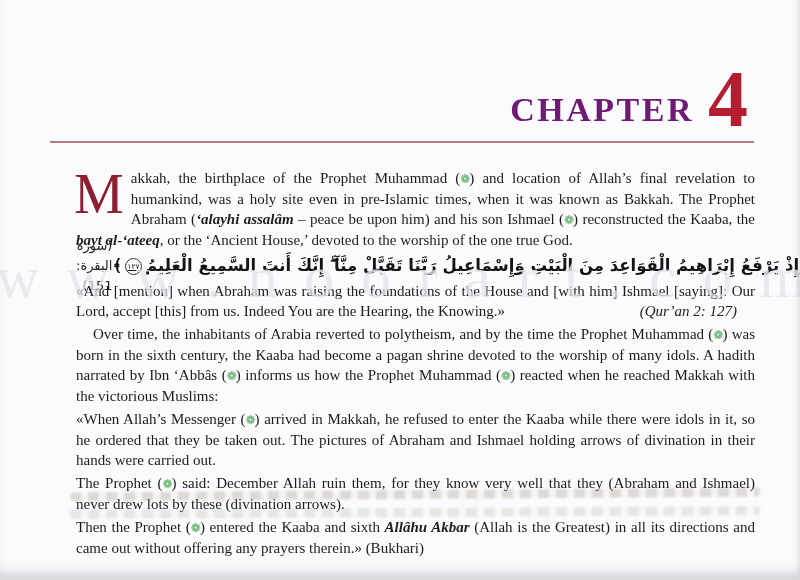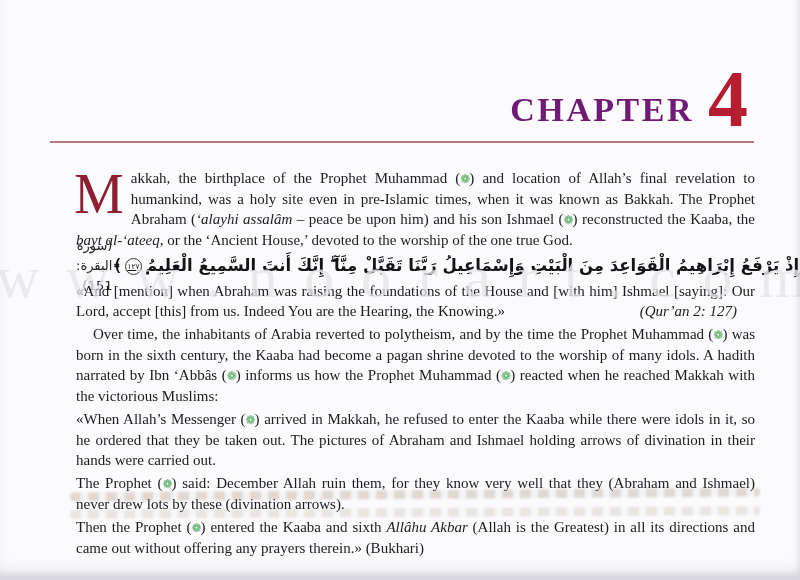--- a/index.html
+++ b/index.html
@@ -9,21 +9,21 @@
   
   .chapter{position:absolute;top:62px;right:52px;display:flex;align-items:baseline;gap:14px;}
   .chapter-label{font-size:34px;font-weight:700;letter-spacing:2.5px;color:#701a75;}
   .chapter-num{font-size:80px;font-weight:700;color:#b51d31;line-height:.8;transform:translateY(5px);}
   .rule{position:absolute;top:141px;left:50px;right:46px;height:2px;background:#b57b81;}
   
   .body{position:absolute;top:168px;left:76px;right:45px;font-size:15px;line-height:20px;text-align:justify;}
   .body p{margin:0 0 3px 0;}
   .dropcap{float:left;font-size:56px;line-height:44px;font-weight:400;color:#8e1e31;
            margin:4px 7px 0 -2px;font-family:"Liberation Serif",serif;}
-  .it{font-style:italic;}
+  .it{font-style:italic;font-weight:bold;}
   .seal{color:#46a050;font-size:12px;letter-spacing:-1px;}
   .verse-row{display:flex;justify-content:space-between;align-items:center;height:26px;margin:1px 0 2px 0;}
   .sura-ref{font-size:13px;color:#222;font-family:"DejaVu Sans","Liberation Serif",serif;direction:rtl;}
   .verse-ar{direction:rtl;font-size:16.5px;font-weight:700;color:#141416;
             font-family:"DejaVu Sans","Liberation Serif",serif;white-space:nowrap;}
   .ayah-medallion{display:inline-flex;align-items:center;justify-content:center;width:15px;height:15px;
             border:1px solid #3a3a3a;border-radius:50%;font-size:7.5px;font-weight:400;vertical-align:middle;margin:0 3px;text-decoration:underline;}
   .translation{position:relative;}
   .qref{position:absolute;right:18px;bottom:0;font-style:italic;background:transparent;}
   .indent{text-indent:17px;}

